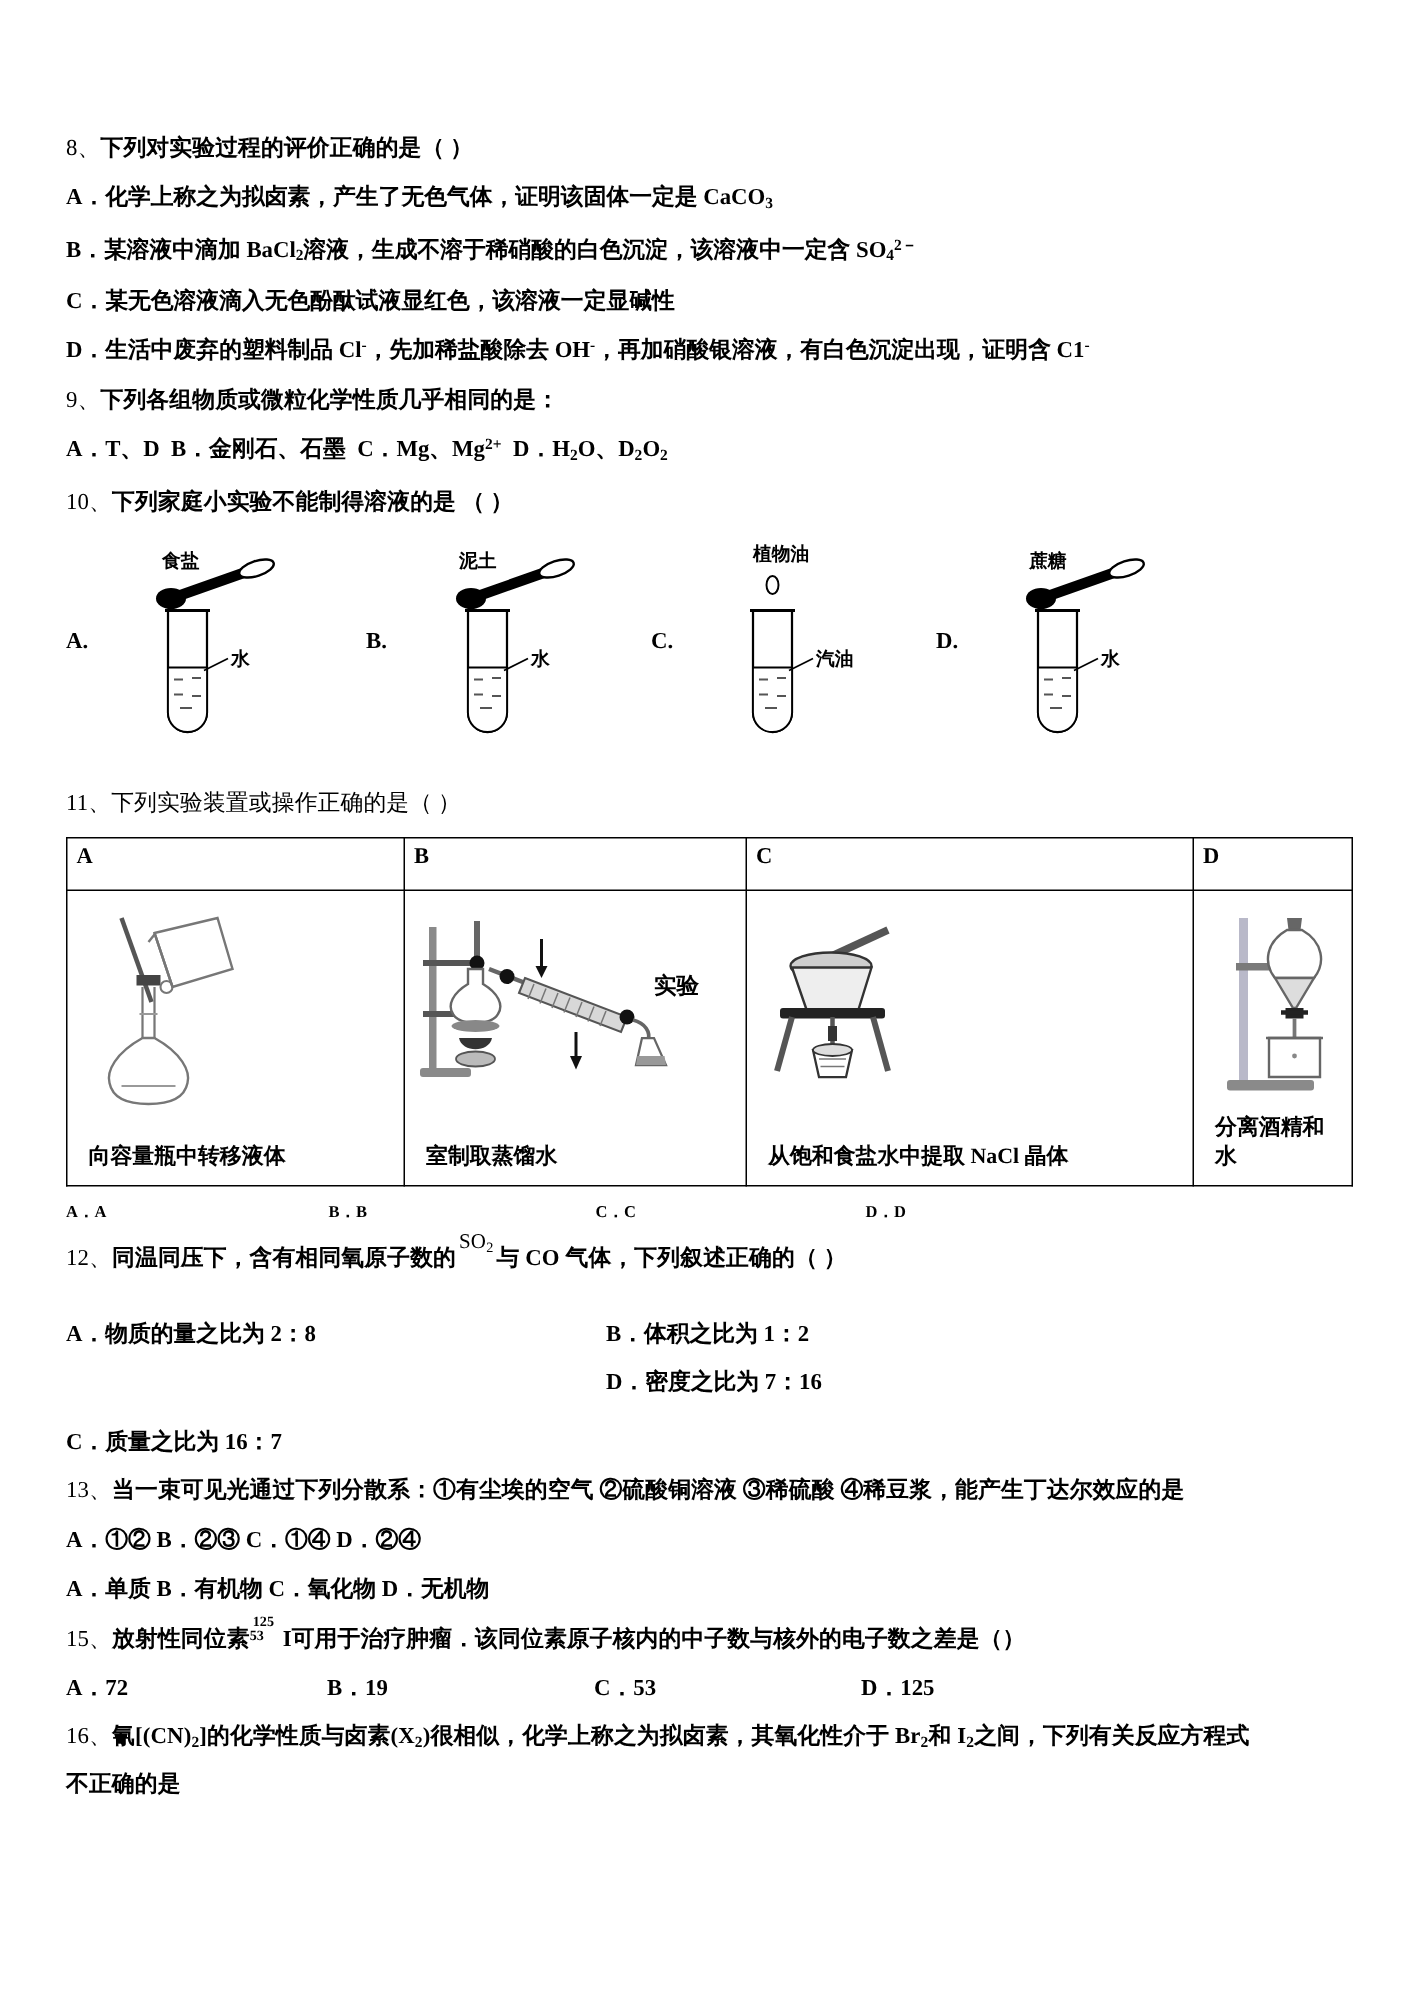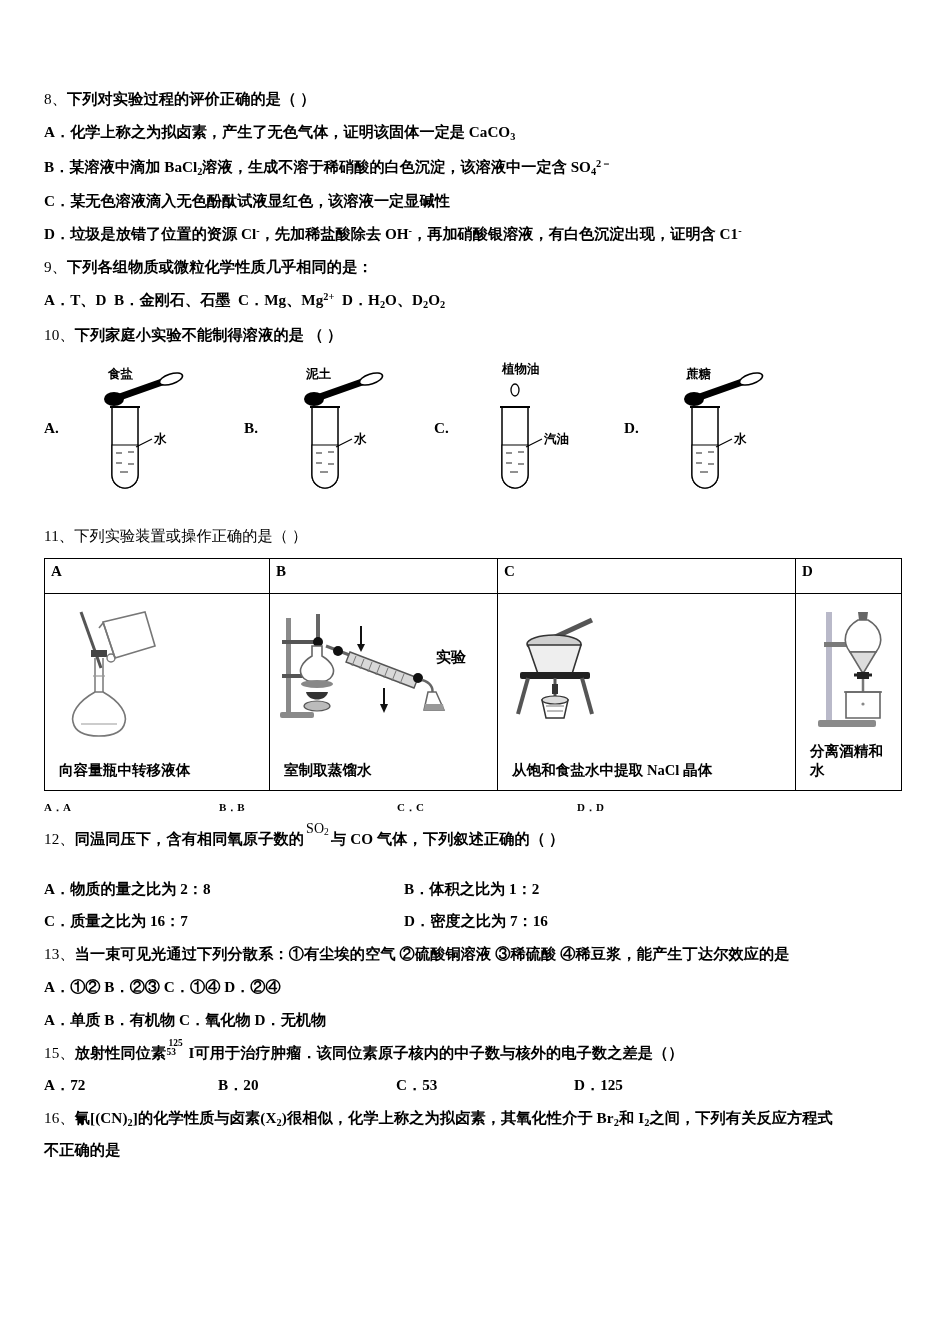--- a/index.html
+++ b/index.html
@@ -174,21 +174,21 @@
 
   <div class="opt">
     <span class="lbl">B．</span><span>某溶液中滴加 BaCl</span><sub>2</sub><span>溶液，生成不溶于稀硝酸的白色沉淀，该溶液中一定含 SO</span><sub>4</sub><sup>2－</sup>
   </div>
 
   <div class="opt">
     <span class="lbl">C．</span><span>某无色溶液滴入无色酚酞试液显红色，该溶液一定显碱性</span>
   </div>
 
   <div class="opt">
-    <span class="lbl">D．</span><span>垃圾是放错了位置的资源 Cl</span><sup>-</sup><span>，先加稀盐酸除去 OH</span><sup>-</sup><span>，再加硝酸银溶液，有白色沉淀出现，证明含 C1</span><sup>-</sup>
+    <span class="lbl">D．</span><span>生活中废弃的塑料制品 Cl</span><sup>-</sup><span>，先加稀盐酸除去 OH</span><sup>-</sup><span>，再加硝酸银溶液，有白色沉淀出现，证明含 C1</span><sup>-</sup>
   </div>
 
   <div class="qline">
     <span class="reg">9、</span><span class="bold">下列各组物质或微粒化学性质几乎相同的是：</span>
   </div>
 
   <div class="opt">
     <span class="lbl">A．</span><span>T、D</span>&nbsp;&nbsp;<span class="lbl">B．</span><span>金刚石、石墨</span>&nbsp;&nbsp;<span class="lbl">C．</span><span>Mg、Mg</span><sup>2+</sup>&nbsp;&nbsp;<span class="lbl">D．</span><span>H</span><sub>2</sub><span>O、D</span><sub>2</sub><span>O</span><sub>2</sub>
   </div>
 
@@ -427,38 +427,38 @@
 
   <div class="qline" style="margin-bottom:28px;">
     <span class="reg">12、</span><span class="bold">同温同压下，含有相同氧原子数的</span><span class="so2-float">SO<sub>2</sub></span><span class="bold">与 CO 气体，下列叙述正确的（  ）</span>
   </div>
 
   <div class="optrow">
     <span class="cell" style="width:360px;"><span>A．</span><span>物质的量之比为 2：8</span></span>
     <span class="cell"><span>B．</span><span>体积之比为 1：2</span></span>
   </div>
   <div class="optrow">
-    <span class="cell" style="width:360px;"><span>C．</span><span>质量之比为 16：7</span></span>
+    <span class="cell" style="width:360px;margin-top:40px;"><span>C．</span><span>质量之比为 16：7</span></span>
     <span class="cell"><span>D．</span><span>密度之比为 7：16</span></span>
   </div>
 
   <div class="qline">
     <span class="reg">13、</span><span class="bold">当一束可见光通过下列分散系：①有尘埃的空气   ②硫酸铜溶液   ③稀硫酸 ④稀豆浆，能产生丁达尔效应的是</span>
   </div>
   <div class="opt">A．①②   B．②③   C．①④   D．②④</div>
 
   <div class="opt">A．单质   B．有机物   C．氧化物   D．无机物</div>
 
   <div class="qline">
     <span class="reg">15、</span><span class="bold">放射性同位素</span><span class="isotope"><span class="mass">125</span><span class="atomic">53</span></span><span class="bold">I</span><span class="bold">可用于治疗肿瘤．该同位素原子核内的中子数与核外的电子数之差是（）</span>
   </div>
 
   <div class="optrow">
     <span class="cell" style="width:174px;"><span>A．</span><span>72</span></span>
-    <span class="cell" style="width:178px;"><span>B．</span><span>20</span></span>
+    <span class="cell" style="width:178px;"><span>B．</span><span>19</span></span>
     <span class="cell" style="width:178px;"><span>C．</span><span>53</span></span>
     <span class="cell"><span>D．</span><span>125</span></span>
   </div>
 
   <div class="qline" style="margin-bottom:8px;">
     <span class="reg">16、</span><span class="bold">氰[(CN)</span><sub class="bold">2</sub><span class="bold">]的化学性质与卤素(X</span><sub class="bold">2</sub><span class="bold">)很相似，化学上称之为拟卤素，其氧化性介于 Br</span><sub class="bold">2</sub><span class="bold">和 I</span><sub class="bold">2</sub><span class="bold">之间，下列有关反应方程式</span>
   </div>
   <div class="qline bold">不正确的是</div>
 
 </div>

